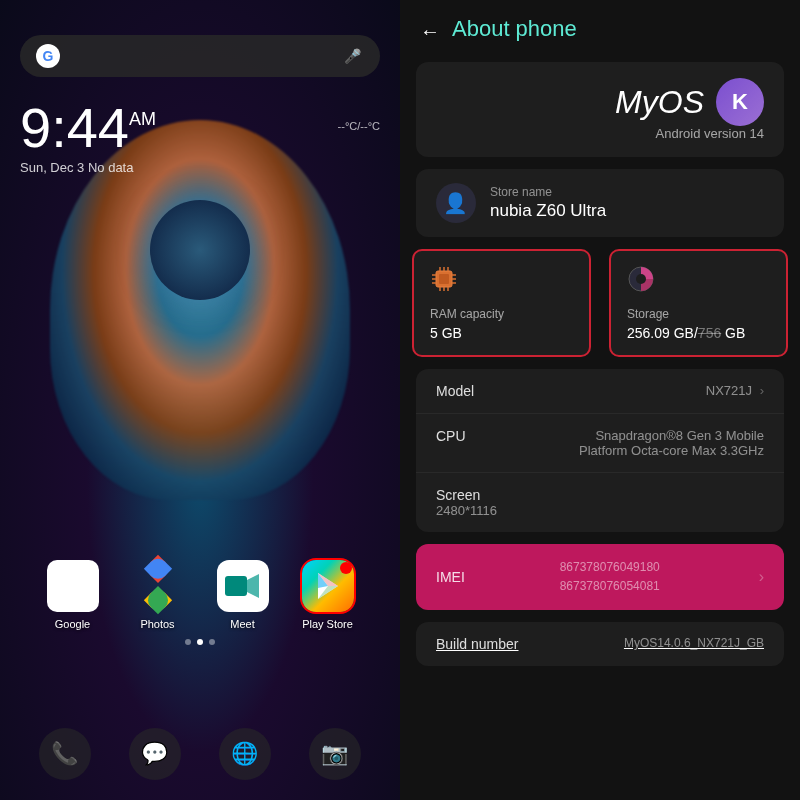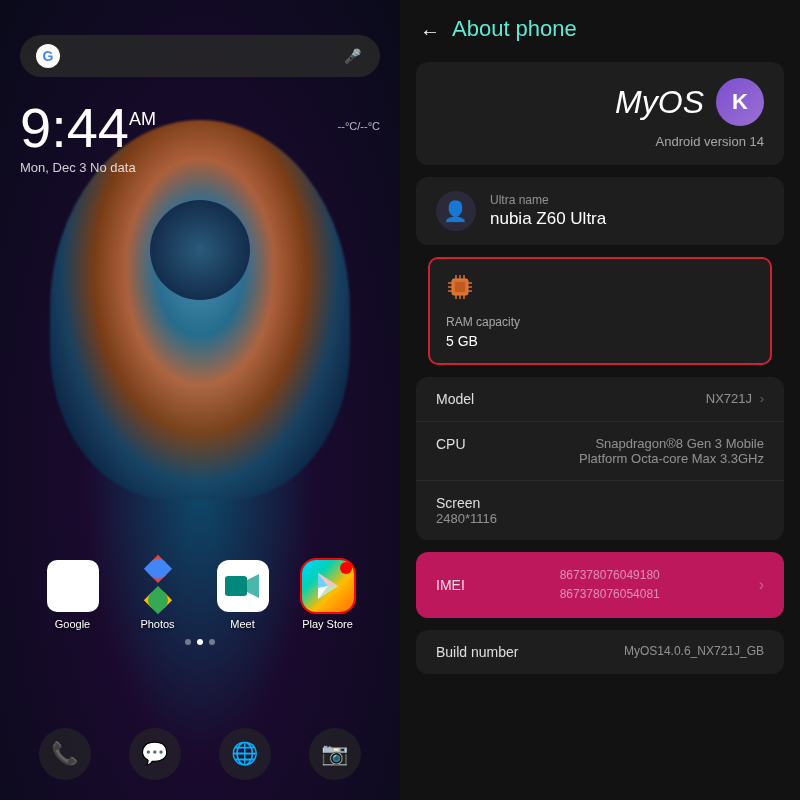--- a/index.html
+++ b/index.html
@@ -357,21 +357,21 @@
       border-radius: 50%;
       display: flex;
       align-items: center;
       justify-content: center;
       font-size: 22px;
       color: white;
       font-weight: bold;
     }
 
     .android-version {
-      margin-top: 8px;
+      margin-top: 0;
       font-size: 13px;
       color: rgba(255,255,255,0.6);
     }
 
     
     .device-card {
       margin: 0 16px 12px;
       background: #1e1e1e;
       border-radius: 12px;
       padding: 14px 20px;
@@ -399,21 +399,21 @@
     }
     .device-name-value {
       font-size: 17px;
       font-weight: 500;
       color: white;
       margin-top: 2px;
     }
 
     
     .specs-row {
-      margin: 0 28px 12px;
+      margin: 0 12px 12px;
       display: flex;
       gap: 18px;
     }
 
     .spec-card {
       flex: 1;
       background: #1e1e1e;
       border-radius: 10px;
       padding: 14px 16px;
       border: 2px solid #cc2233;
@@ -508,20 +508,21 @@
       display: block;
       line-height: 1.6;
     }
 
     
     .build-section {
       margin: 0 16px 20px;
       background: #1e1e1e;
       border-radius: 12px;
       overflow: hidden;
+      text-decoration: underline;
     }
 
     .build-row {
       display: flex;
       align-items: flex-start;
       justify-content: space-between;
       padding: 14px 20px;
     }
 
     .build-key {
@@ -550,21 +551,21 @@
   <div class="search-bar">
     <div class="search-g-logo">G</div>
     <div class="search-spacer"></div>
     <div class="mic-icon">🎤</div>
   </div>
 
   <div class="clock-area">
     <div class="clock-time">
       <span>9:44</span><span class="am-pm">AM</span>
     </div>
-    <div class="clock-date">Mon, Dec 3  No data</div>
+    <div class="clock-date">Sun, Dec 3  No data</div>
   </div>
 
   <div class="weather-widget">
     <div class="weather-text">--°C/--°C</div>
   </div>
 
   <div class="app-grid">
 
     <div class="app-icon">
       <div class="app-icon-img icon-google">
@@ -641,21 +642,21 @@
       <div class="myos-k-logo">K</div>
     </div>
     <div class="android-version">
       <span>Android version</span>&nbsp;<span>14</span>
     </div>
   </div>
 
   <div class="device-card">
     <div class="device-avatar">👤</div>
     <div class="device-info">
-      <div class="device-name-label">Ultra name</div>
+      <div class="device-name-label">Store name</div>
       <div class="device-name-value">nubia Z60 Ultra</div>
     </div>
   </div>
 
   <div class="specs-row">
 
     <div class="spec-card">
       <div class="spec-icon">
         <svg width="28" height="28" viewBox="0 0 28 28" fill="none">
           <rect x="6" y="6" width="16" height="16" rx="2" fill="#d97030" stroke="#e88040" stroke-width="1"></rect>
@@ -672,20 +673,36 @@
           <line x1="18" y1="6" x2="18" y2="2" stroke="#d97030" stroke-width="1.5"></line>
           <line x1="10" y1="22" x2="10" y2="26" stroke="#d97030" stroke-width="1.5"></line>
           <line x1="14" y1="22" x2="14" y2="26" stroke="#d97030" stroke-width="1.5"></line>
           <line x1="18" y1="22" x2="18" y2="26" stroke="#d97030" stroke-width="1.5"></line>
         </svg>
       </div>
       <div class="spec-label">RAM capacity</div>
       <div class="spec-value">5 GB</div>
     </div>
 
+    <div class="spec-card">
+      <div class="spec-icon">
+        <svg width="28" height="28" viewBox="0 0 28 28">
+          <circle cx="14" cy="14" r="12" fill="#2a2a3a" stroke="#555" stroke-width="1"></circle>
+
+          <path d="M14,14 L14,2 A12,12 0 0,1 26,14 Z" fill="#cc4488"></path>
+          <path d="M14,14 L26,14 A12,12 0 0,1 14,26 Z" fill="#aa3366"></path>
+          <circle cx="14" cy="14" r="5" fill="#1e1e1e"></circle>
+        </svg>
+      </div>
+      <div class="spec-label">Storage</div>
+      <div class="spec-value">
+        <span>256.09</span>
+        <span> GB/</span><span class="strikethrough">756</span><span> GB</span>
+      </div>
+    </div>
   </div>
 
   <div class="info-section">
     <div class="info-row">
       <span class="info-key">Model</span>
       <span class="info-val">
         <span>NX721J</span><span class="chevron"> ›</span>
       </span>
     </div>
     <div class="info-row">

